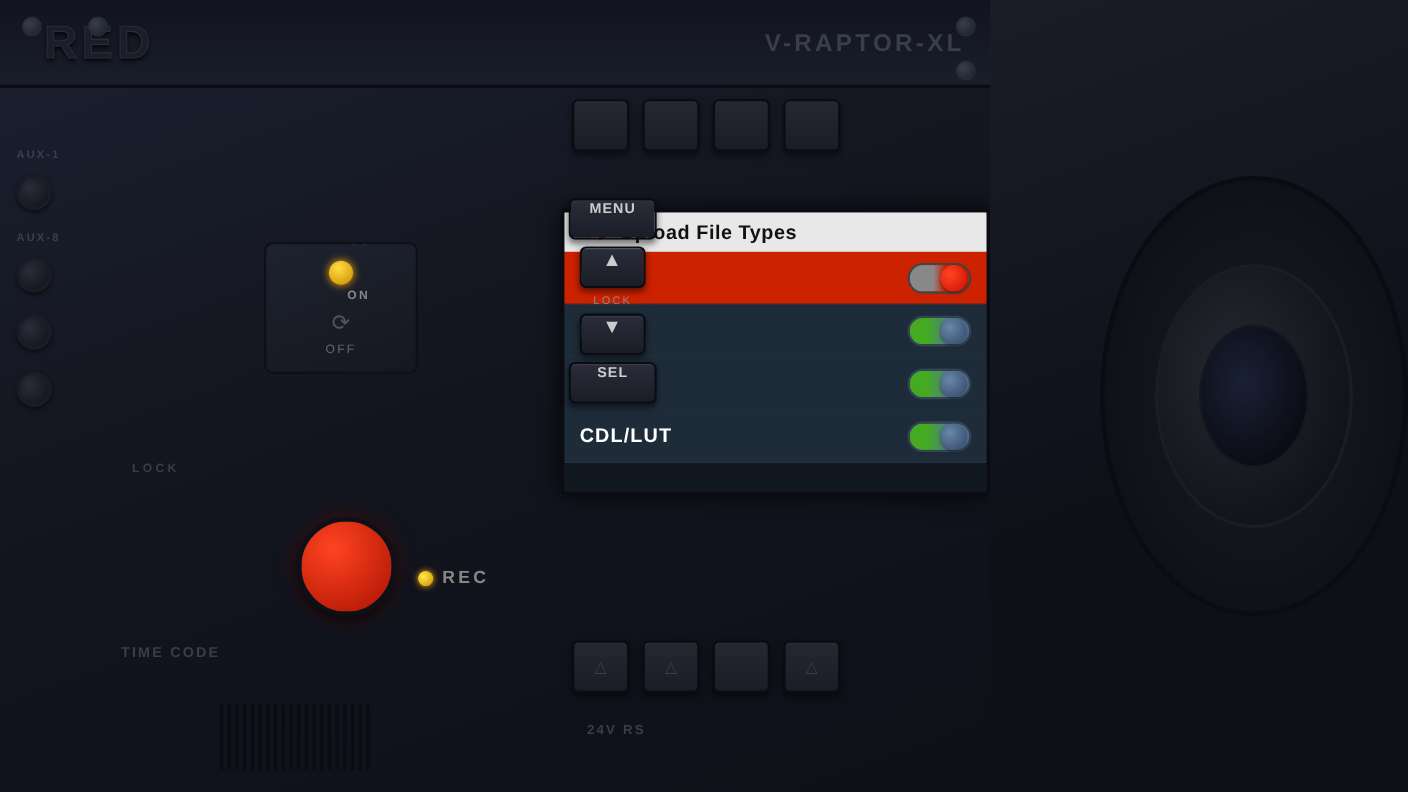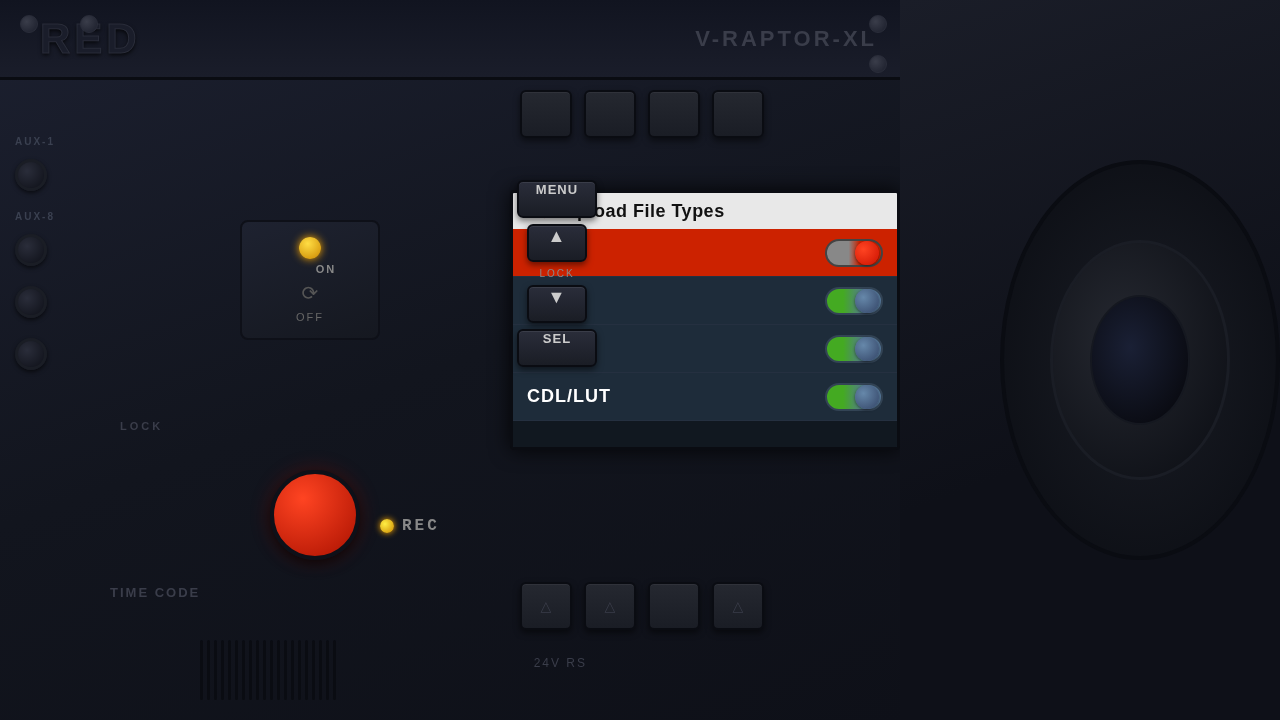--- a/index.html
+++ b/index.html
@@ -371,21 +371,20 @@
     }
 
     
     .rec-indicator {
       position: absolute;
       bottom: 185px;
       left: 380px;
       display: flex;
       align-items: center;
       gap: 8px;
-      font-family: Liberation Mono, monospace;
     }
 
     .rec-dot {
       width: 14px;
       height: 14px;
       border-radius: 50%;
       background: radial-gradient(circle at 35% 35%, #ffee44, #cc8800);
       box-shadow: 0 0 6px #ffaa00;
     }
 
@@ -475,21 +474,21 @@
       background: radial-gradient(ellipse at 40% 40%, #1a2035, #050508);
       border: 2px solid #151820;
     }
 
     
     .voltage-text {
       position: absolute;
       bottom: 50px;
       right: 330px;
       font-size: 12px;
-      font-weight: normal;
+      font-weight: bold;
       color: #3a3d4a;
       letter-spacing: 2px;
       margin-top: 30px;
     }
 
     
     .vent-grille {
       position: absolute;
       bottom: 20px;
       left: 200px;

